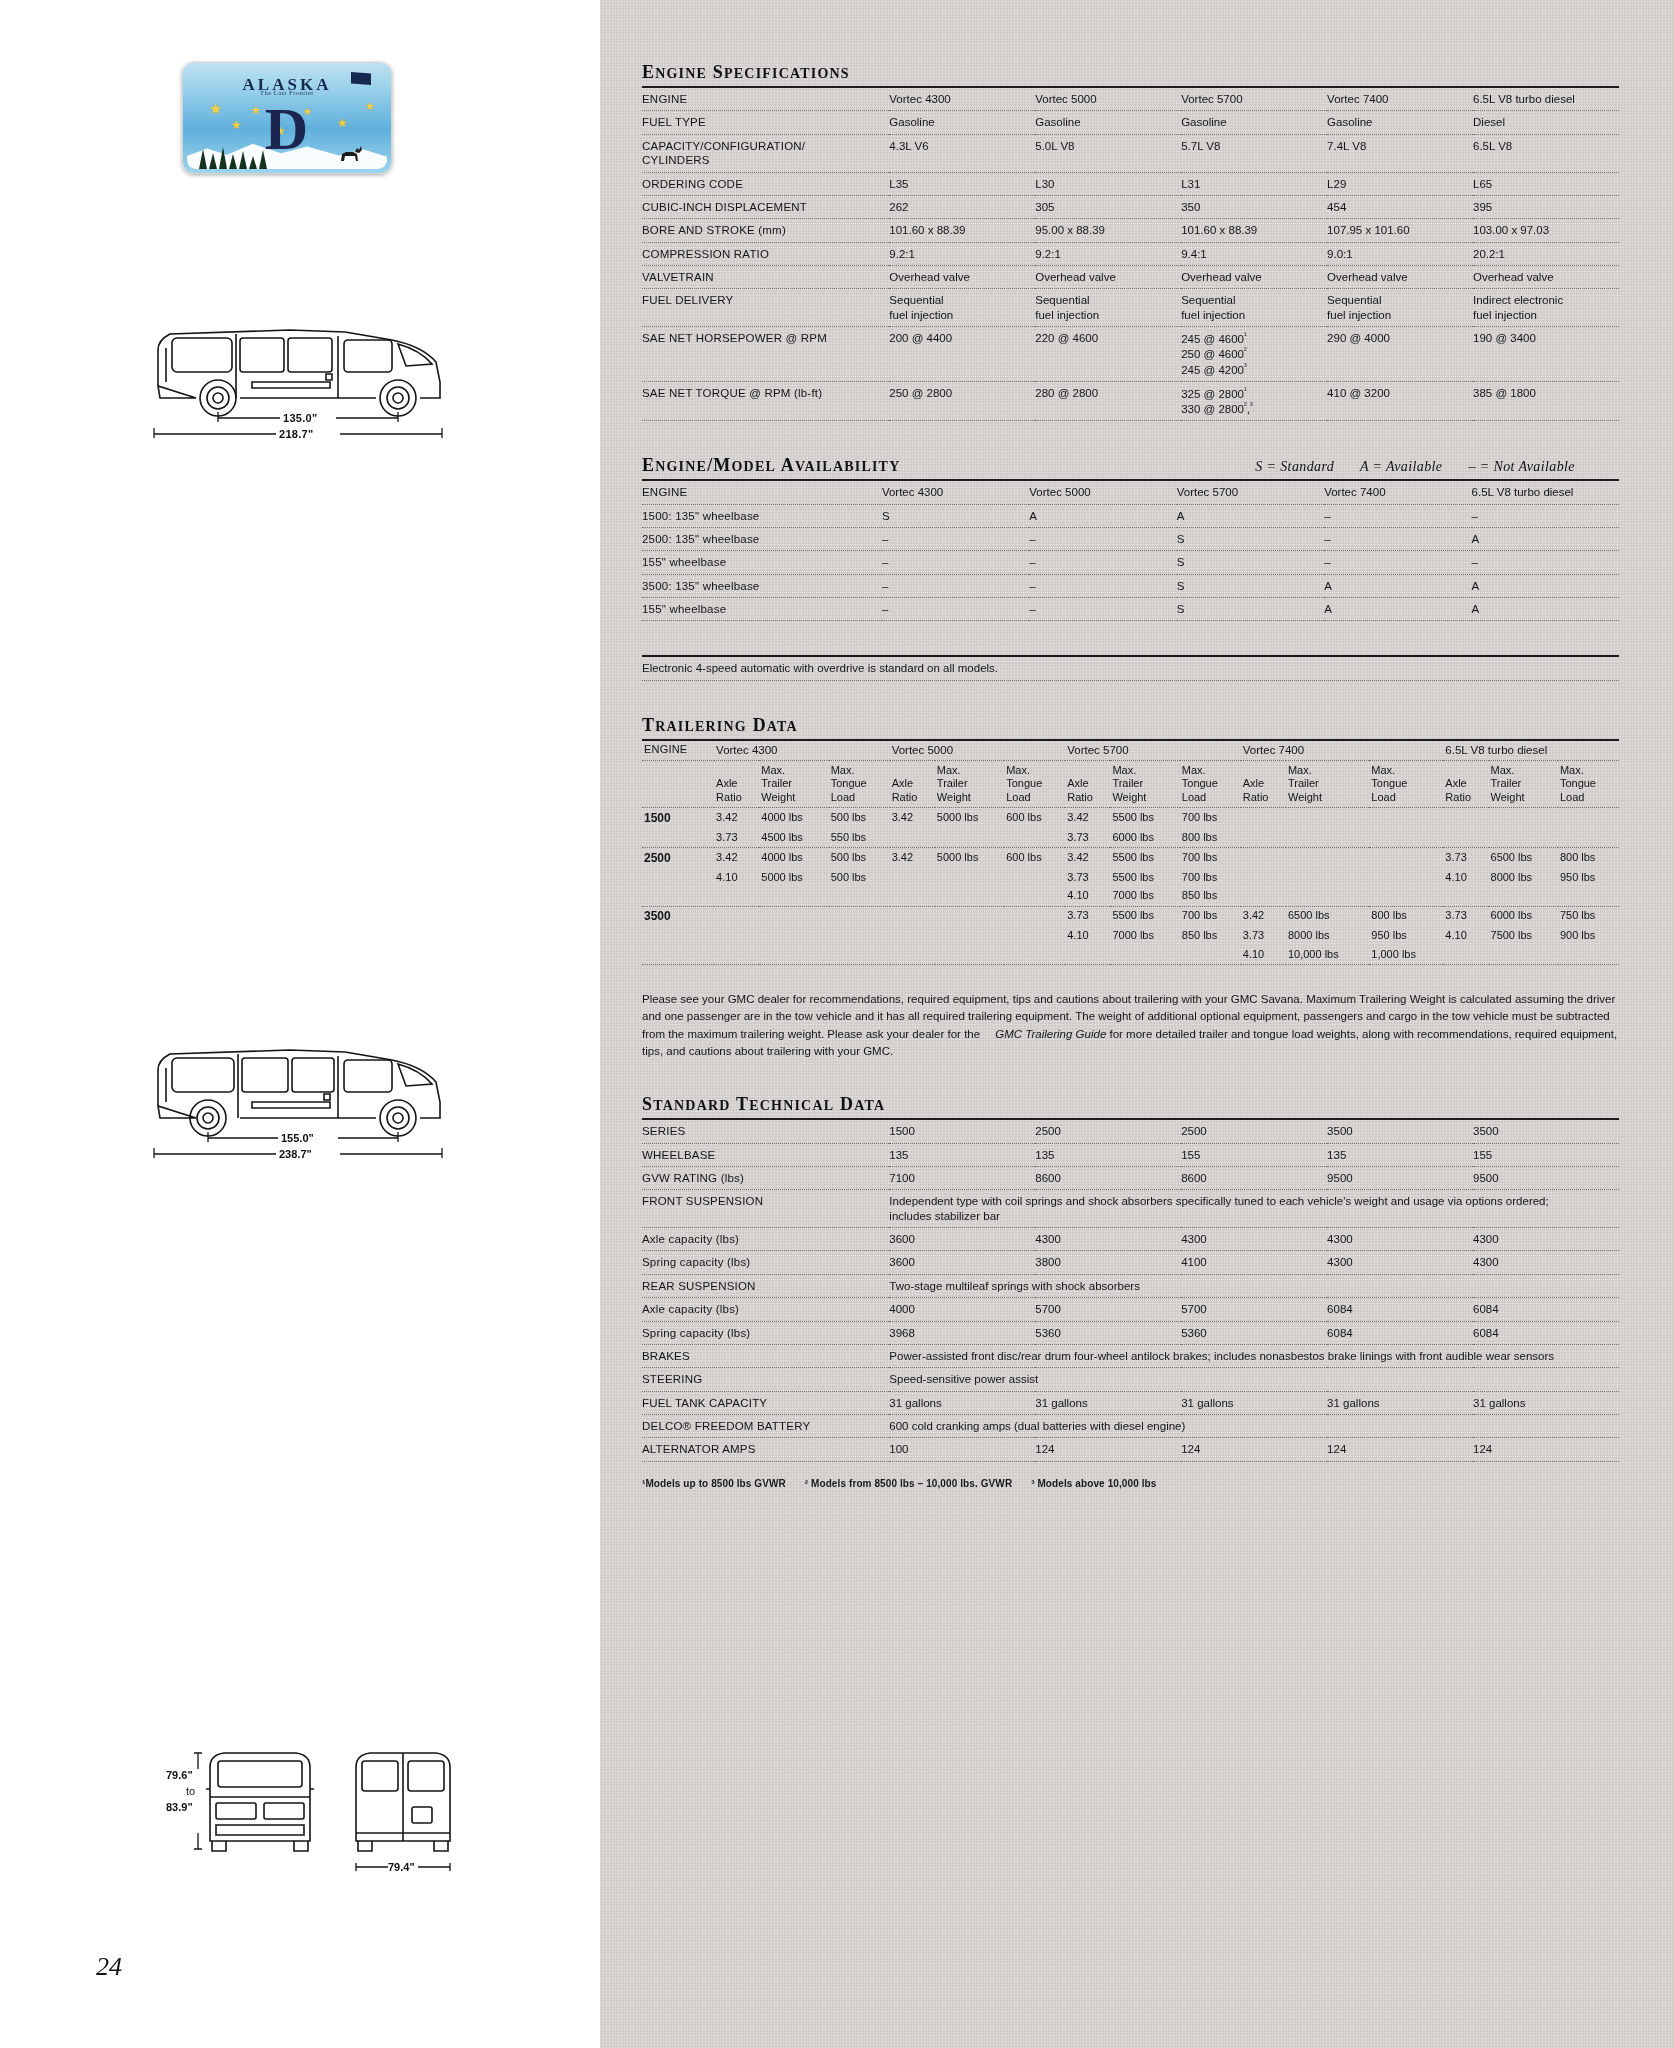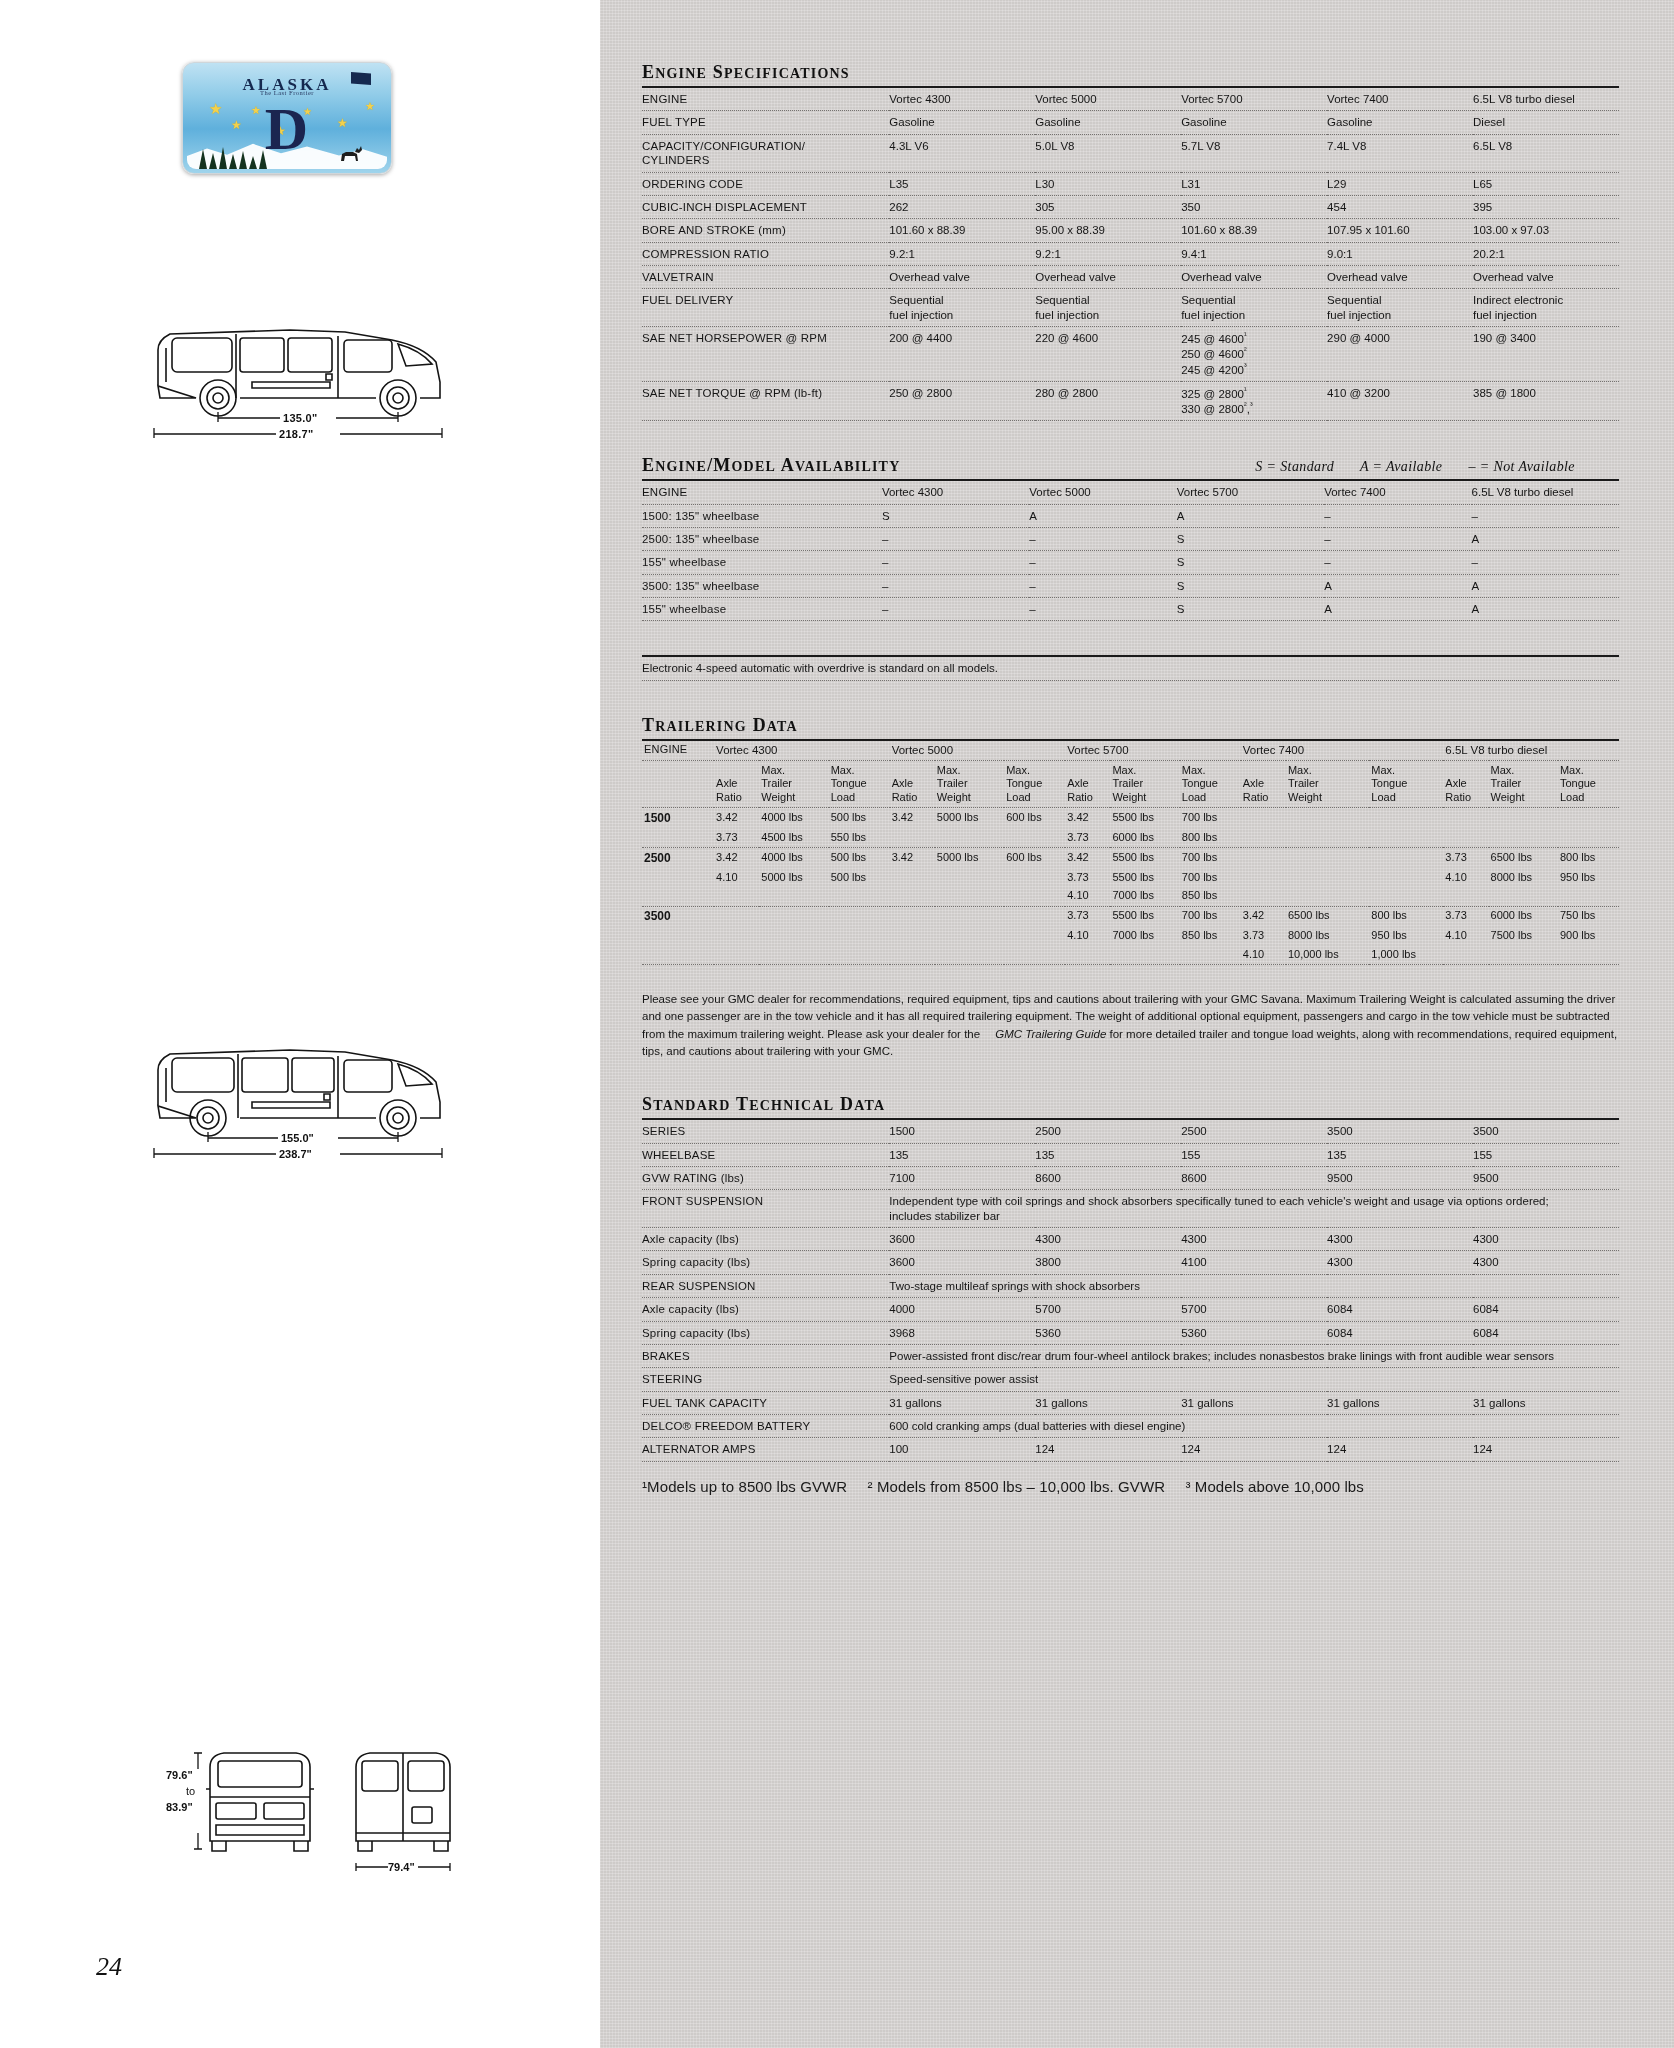--- a/index.html
+++ b/index.html
@@ -172,21 +172,21 @@
 
   .para {
     font-family: "Liberation Sans", sans-serif;
     font-size: 11.5px; color: #151515; line-height: 1.5;
     text-align: left;
   }
   .para i { font-style: italic; margin-left: 12px; }
 
   .foot {
     font-family: "Liberation Sans", sans-serif;
-    font-size: 15px; color: #1a1a1a; letter-spacing: .1px;
+    font-size: 10px; color: #1a1a1a; letter-spacing: .1px; font-weight: bold;
   }
   .foot span { margin-right: 16px; }
 
   .sp-16 { height: 16px; }
   .sp-26 { height: 26px; }
   .sp-34 { height: 34px; }
 </style>
 </head>
 <body>
 

